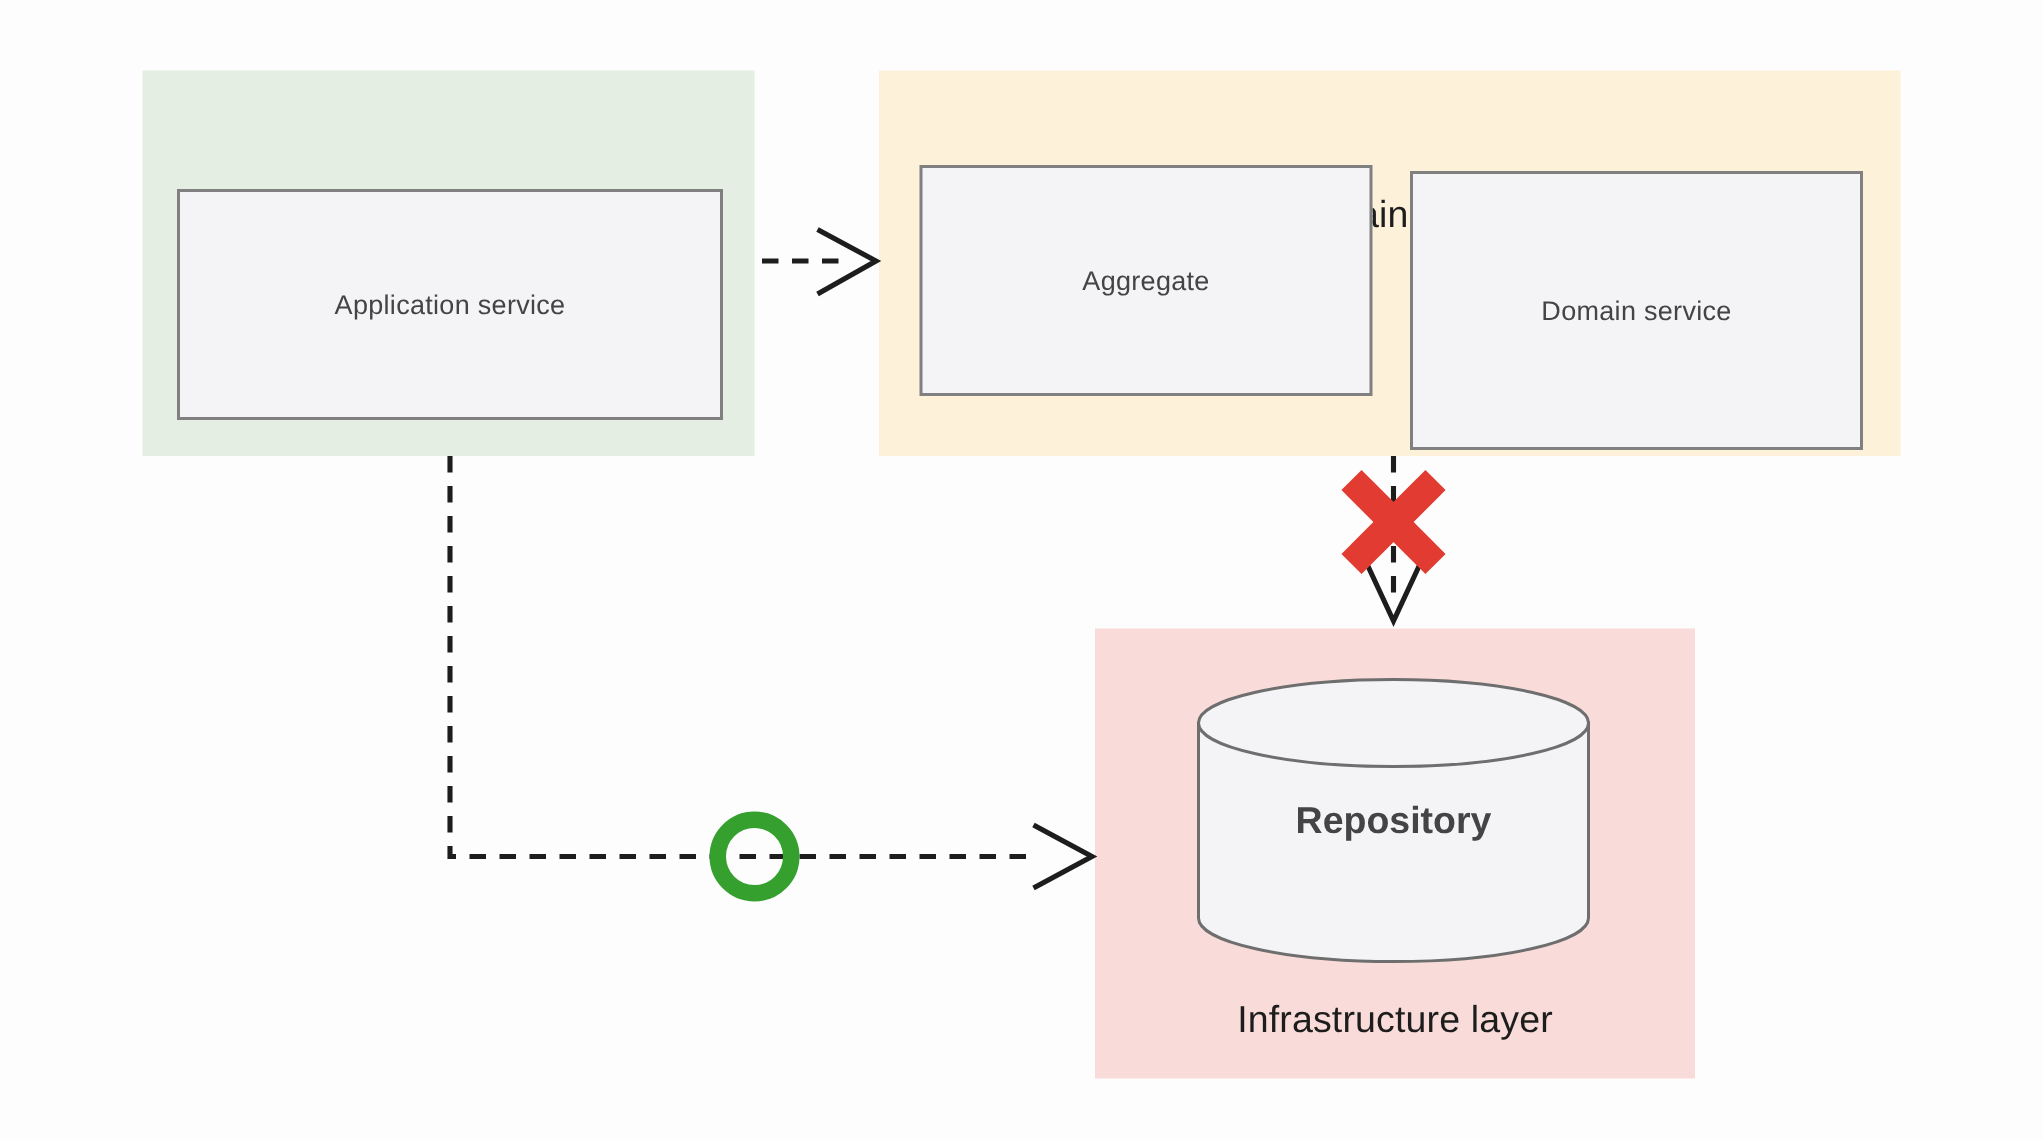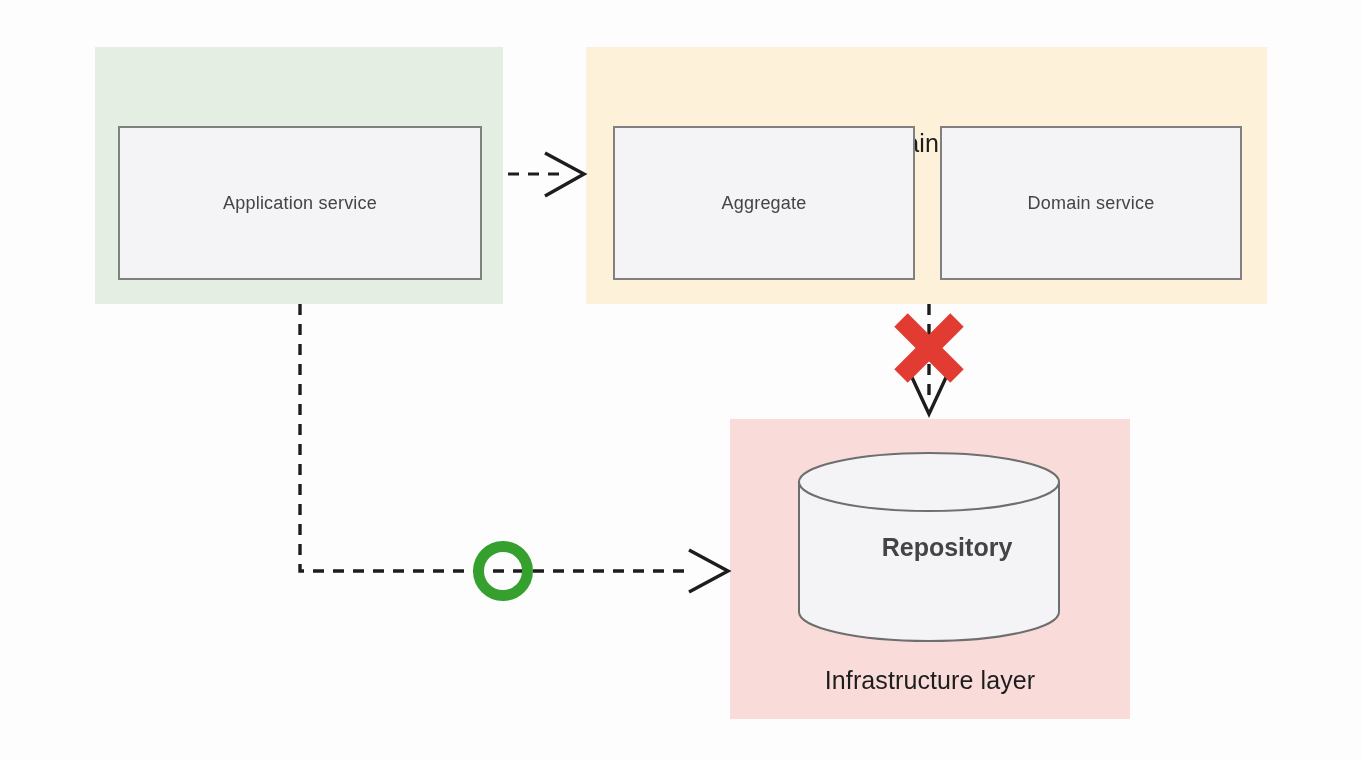--- a/index.html
+++ b/index.html
@@ -30,35 +30,34 @@
   }
 
   
   #app-layer{left:95px;top:47px;width:408px;height:257px;background:#e5eee2;}
   #app-layer .layer-title{top:76px;}
   #app-service-box{left:118px;top:126px;width:364px;height:154px;}
 
   
   #domain-layer{left:586px;top:47px;width:681px;height:257px;background:#fdf2d9;}
   #domain-layer .layer-title{top:82px;}
-  #aggregate-box{left:613px;top:126px;width:302px;height:154px;}
-  #domain-service-box{left:940px;top:126px;width:302px;height:154px;}
+  #aggregate-box{left:613px;top:110px;width:302px;height:154px;}
+  #domain-service-box{left:940px;top:114px;width:302px;height:186px;}
 
   
   #infra-layer{left:730px;top:419px;width:400px;height:300px;background:#f9dcd9;}
   #infra-layer .layer-title{bottom:24px;}
 
   
   #repository-cylinder{position:absolute;left:798px;top:452px;width:262px;height:190px;}
   #repository-label{
     position:absolute;left:798px;top:452px;width:262px;height:190px;
     display:flex;align-items:center;justify-content:center;
     font-size:25px;font-weight:bold;color:#444447;
     pointer-events:none;
-    padding-left:18px;
   }
 
   svg.overlay{position:absolute;left:0;top:0;width:1362px;height:760px;overflow:visible;}
 </style>
 </head>
 <body>
 
 <div id="stage">
 
   <div class="layer" id="app-layer">

